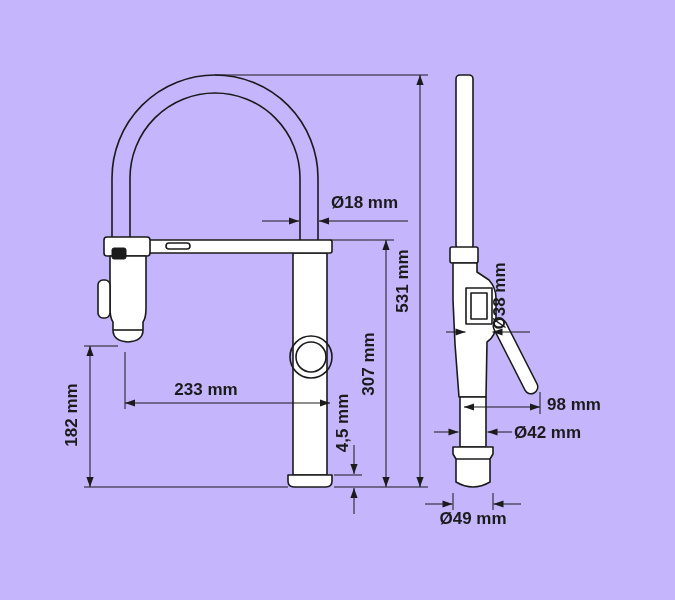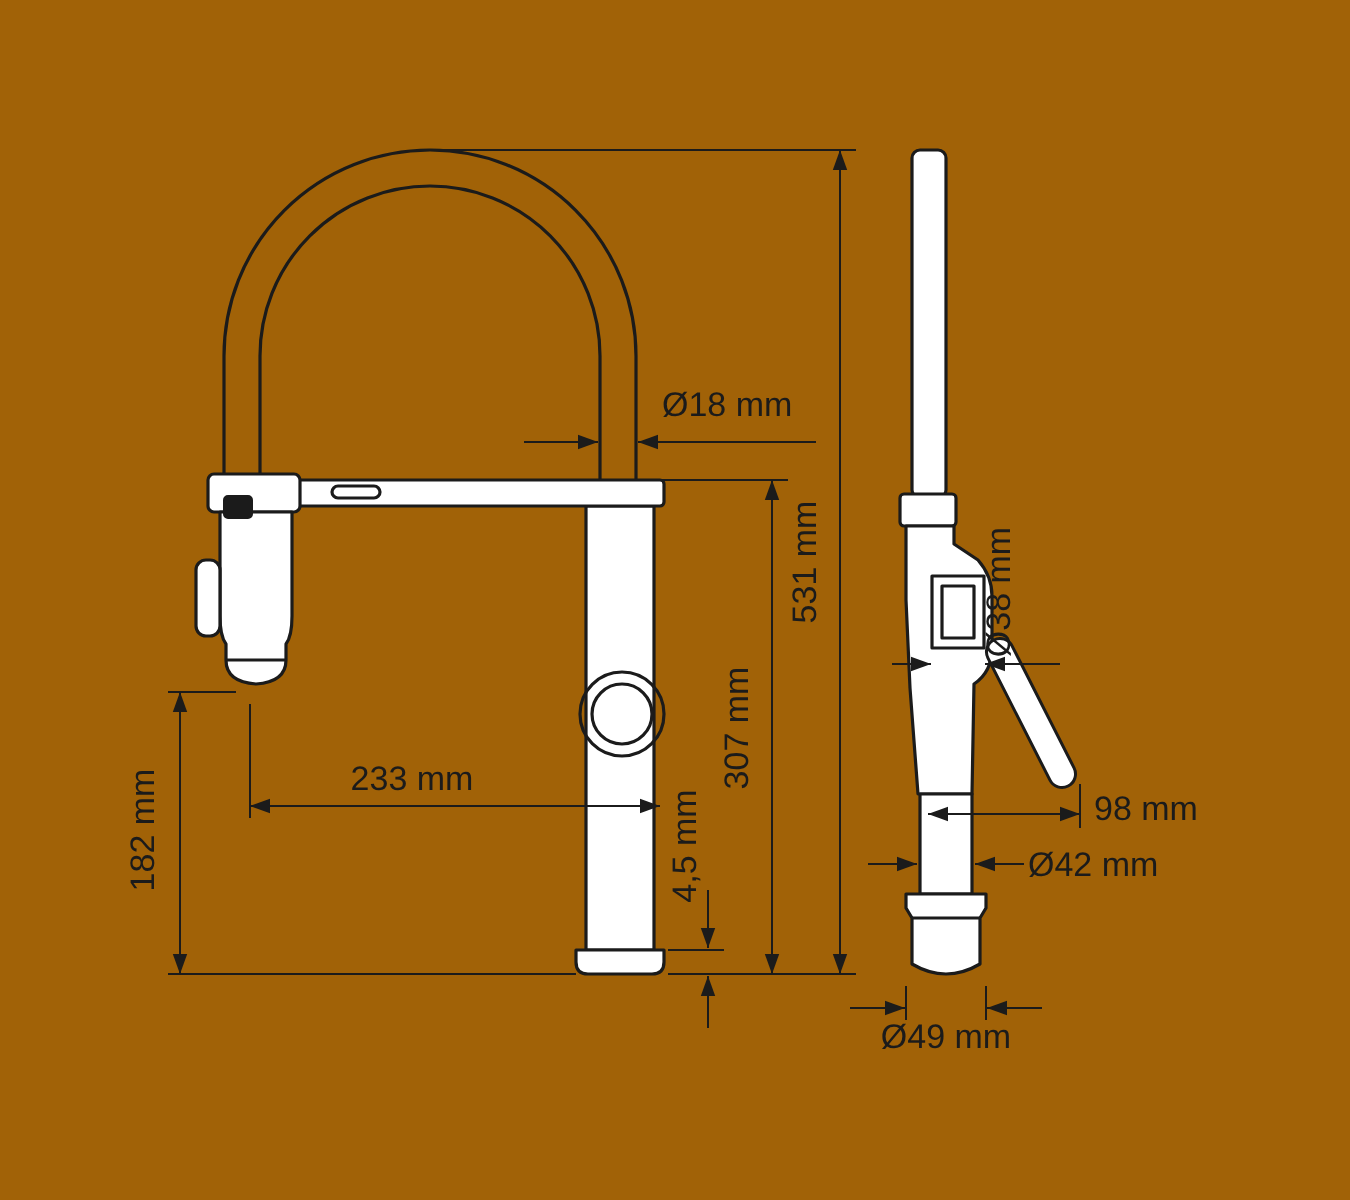--- a/index.html
+++ b/index.html
@@ -1,19 +1,20 @@
 <!DOCTYPE html>
 <html><head>
 <meta charset="utf-8">
 <style>
   html,body { margin:0; padding:0; background:#ffffff; }
   .page {
-    width:675px; height:600px; background:#a16207;
+    width:675px; height:600px; background:#c4b5fd;
     position:relative; overflow:hidden;
     font-family:"Liberation Sans", sans-serif;
+    font-weight:bold;
   }
   svg { display:block; }
   .obj   { fill:#ffffff; stroke:#1b1b1b; stroke-width:1.6; stroke-linejoin:round; }
   .obj-n { fill:none;    stroke:#1b1b1b; stroke-width:1.6; stroke-linejoin:round; }
   .obj-dark { fill:#1b1b1b; stroke:#1b1b1b; stroke-width:1; }
   .dim   { fill:none; stroke:#1b1b1b; stroke-width:1; }
   .dim-text {
     font-family:"Liberation Sans", sans-serif;
     font-size:17px; fill:#1b1b1b;
   }

